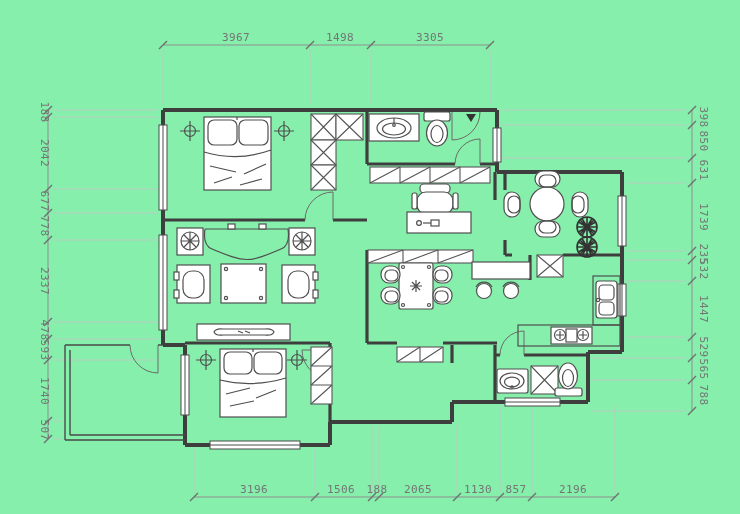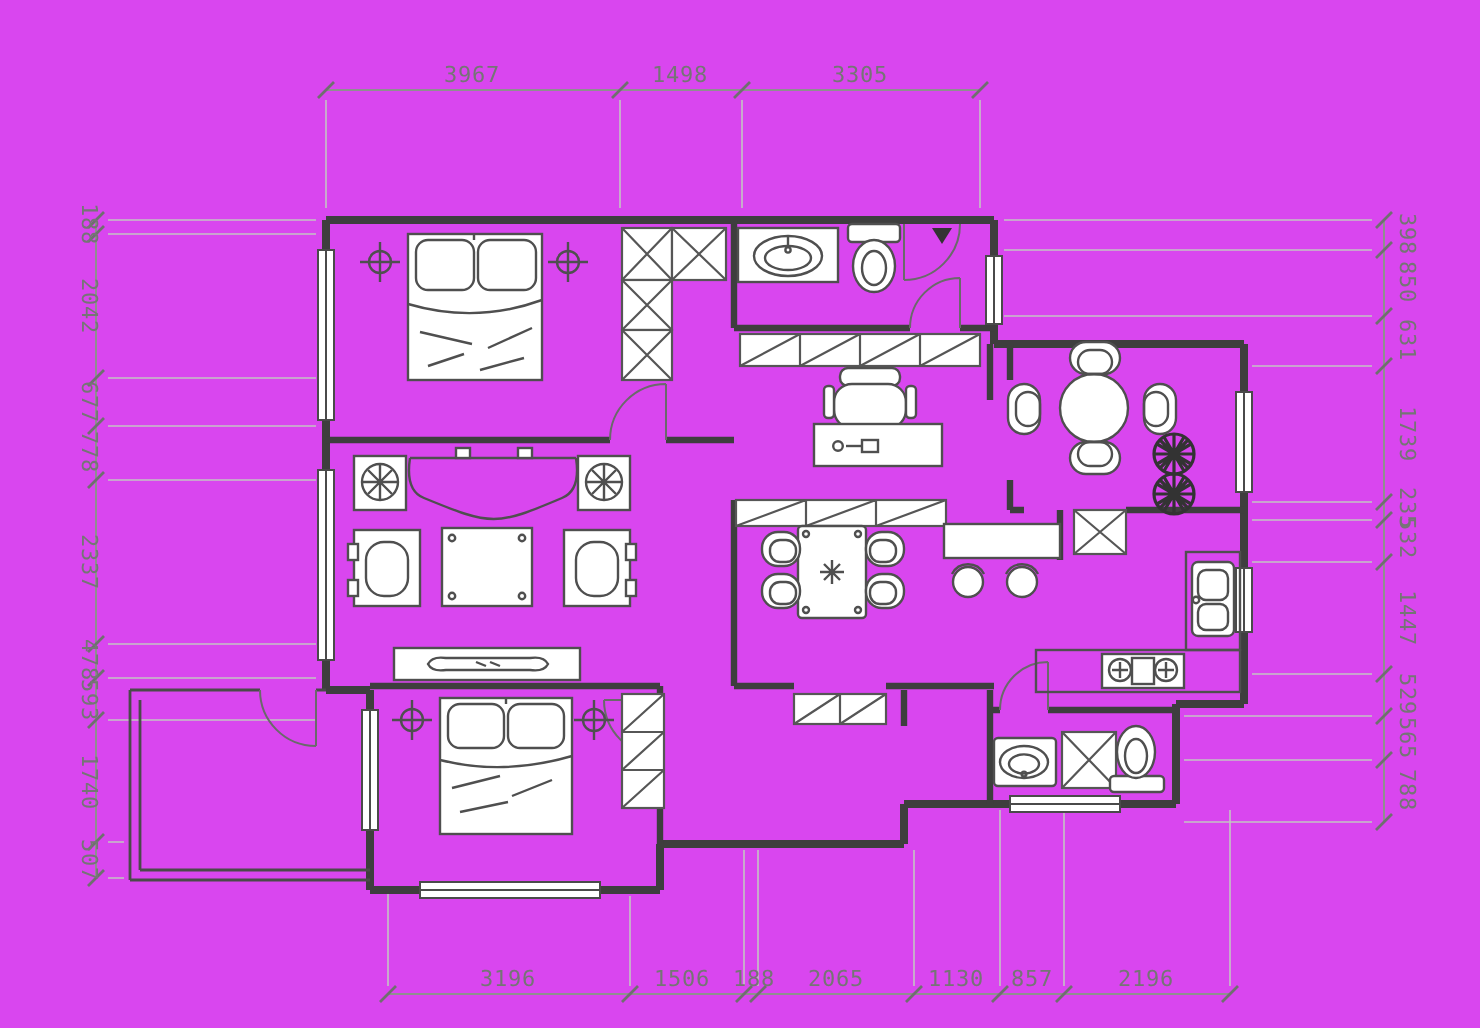--- a/index.html
+++ b/index.html
@@ -1,16 +1,16 @@
 <!DOCTYPE html>
 <html><head>
 <meta charset="utf-8">
 <style>
   html,body{margin:0;padding:0;background:#ffffff;}
-  .stage{position:relative;width:740px;height:514px;background:#d946ef;overflow:hidden;
+  .stage{position:relative;width:740px;height:514px;background:#86efac;overflow:hidden;
          font-family:"DejaVu Sans Mono",monospace;}
   svg{position:absolute;left:0;top:0;}
   svg text{font-family:"DejaVu Sans Mono",monospace;font-size:11px;fill:#757575;letter-spacing:.4px;}
   .walls{stroke:#3e3e3e;fill:none;stroke-width:4;stroke-linecap:butt;}
   .iwalls{stroke:#3e3e3e;fill:none;stroke-width:3.2;}
   .thin{stroke:#4a4a4a;fill:none;stroke-width:1.4;}
   .furn{stroke:#4f4f4f;fill:#ffffff;stroke-width:1.2;}
   .furnl{stroke:#4f4f4f;fill:none;stroke-width:1.2;}
   .dimline{stroke:#8f8f8f;stroke-width:1;fill:none;}
   .tick{stroke:#6f6f6f;stroke-width:1.4;fill:none;}

